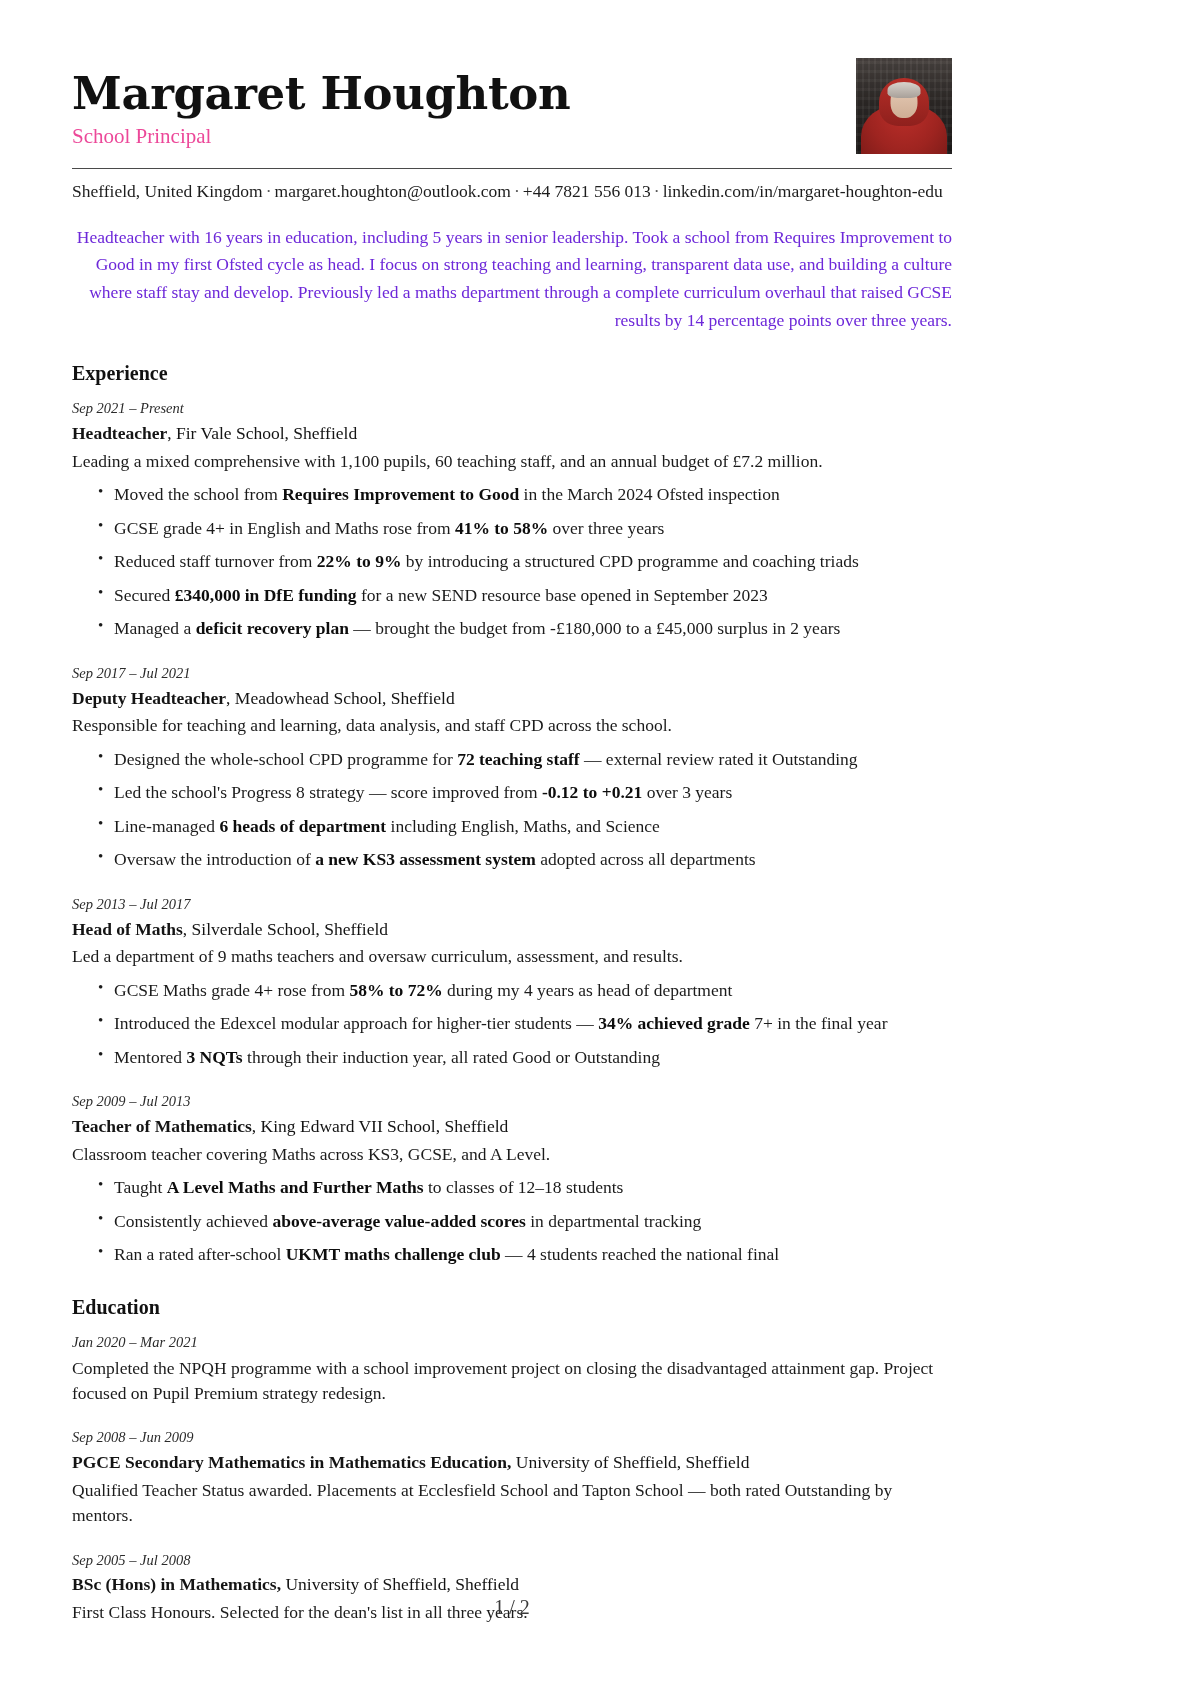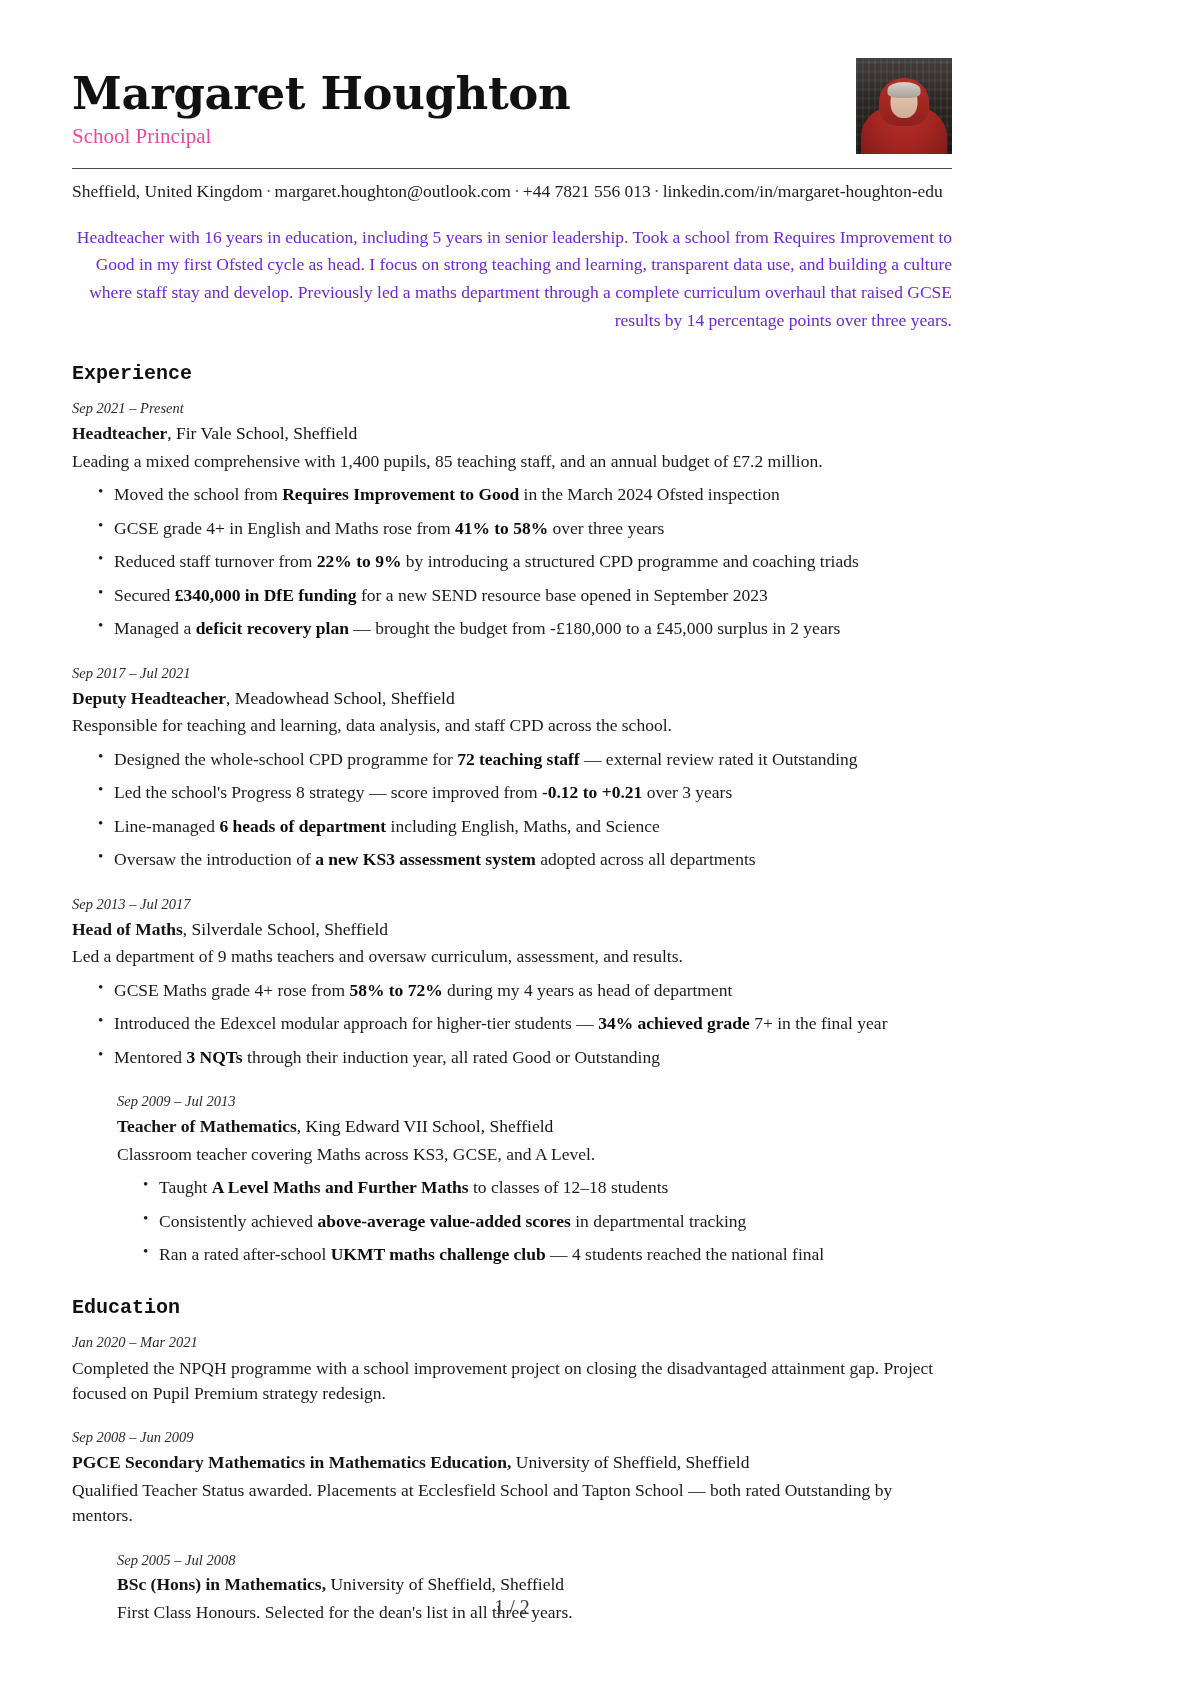--- a/index.html
+++ b/index.html
@@ -124,29 +124,29 @@
     font-size: 17.5px;
     line-height: 1.58;
     margin: 20px 0 0 0;
     text-align: right;
     color: #6d28d9;
   }
 
   
   .section { margin-top: 28px; }
   .section-title {
-    font-family: Liberation Mono, monospace;
+    font-family: Liberation Serif, serif;
     font-weight: 700;
     font-size: 20px;
     margin: 0 0 14px 0;
     color: #111111;
   }
 
   .entry { margin-bottom: 22px; }
-  .entry:last-child { margin-bottom: 0; margin-left: 45px; }
+  .entry:last-child { margin-bottom: 0; }
   .entry-date {
     font-style: italic;
     font-size: 14.5px;
     line-height: 1.3;
     color: #2a2a2a;
     margin-bottom: 4px;
   }
   .entry-heading {
     font-size: 17.5px;
     line-height: 1.35;
@@ -223,21 +223,21 @@
   </div>
 
   <p class="summary">Headteacher with 16 years in education, including 5 years in senior leadership. Took a school from Requires Improvement to Good in my first Ofsted cycle as head. I focus on strong teaching and learning, transparent data use, and building a culture where staff stay and develop. Previously led a maths department through a complete curriculum overhaul that raised GCSE results by 14 percentage points over three years.</p>
 
   <div id="sections-host">
       <div class="section">
         <div class="section-title">Experience</div>
         <div class="entry">
           <div class="entry-date">Sep 2021 – Present</div>
           <div class="entry-heading"><span class="role">Headteacher</span><span>, Fir Vale School, Sheffield</span></div>
-          <div class="entry-desc">Leading a mixed comprehensive with 1,400 pupils, 85 teaching staff, and an annual budget of £7.2 million.</div>
+          <div class="entry-desc">Leading a mixed comprehensive with 1,100 pupils, 60 teaching staff, and an annual budget of £7.2 million.</div>
           <ul class="bullets">
             <li><span>Moved the school from </span><b>Requires Improvement to Good</b><span> in the March 2024 Ofsted inspection</span></li>
             <li><span>GCSE grade 4+ in English and Maths rose from </span><b>41% to 58%</b><span> over three years</span></li>
             <li><span>Reduced staff turnover from </span><b>22% to 9%</b><span> by introducing a structured CPD programme and coaching triads</span></li>
             <li><span>Secured </span><b>£340,000 in DfE funding</b><span> for a new SEND resource base opened in September 2023</span></li>
             <li><span>Managed a </span><b>deficit recovery plan</b><span> — brought the budget from -£180,000 to a £45,000 surplus in 2 years</span></li>
           </ul>
         </div>
         <div class="entry">
           <div class="entry-date">Sep 2017 – Jul 2021</div>

